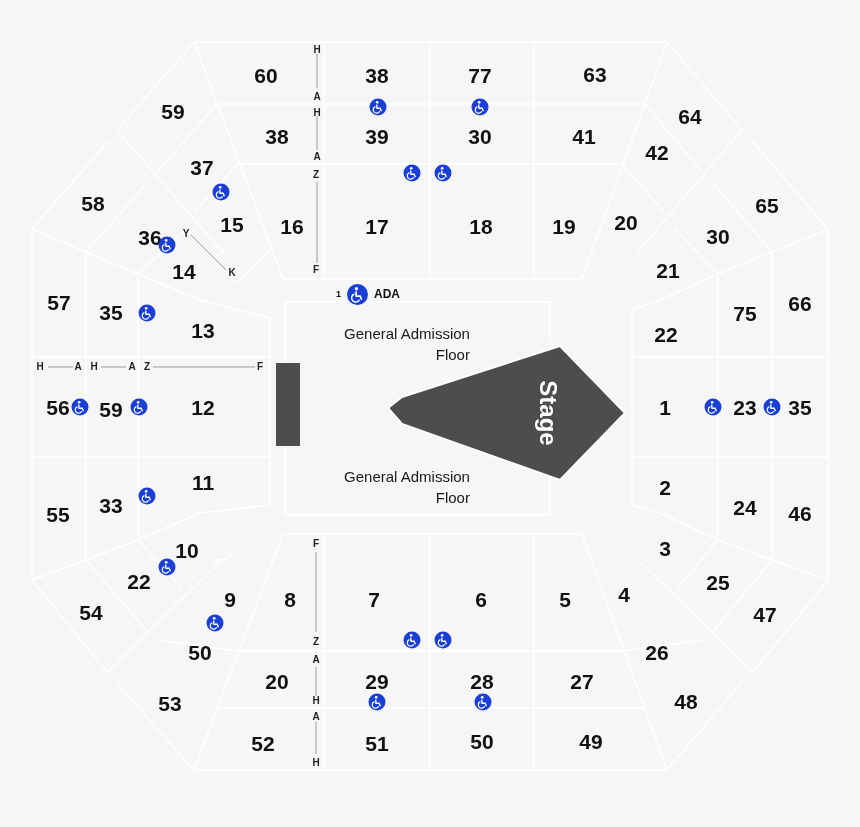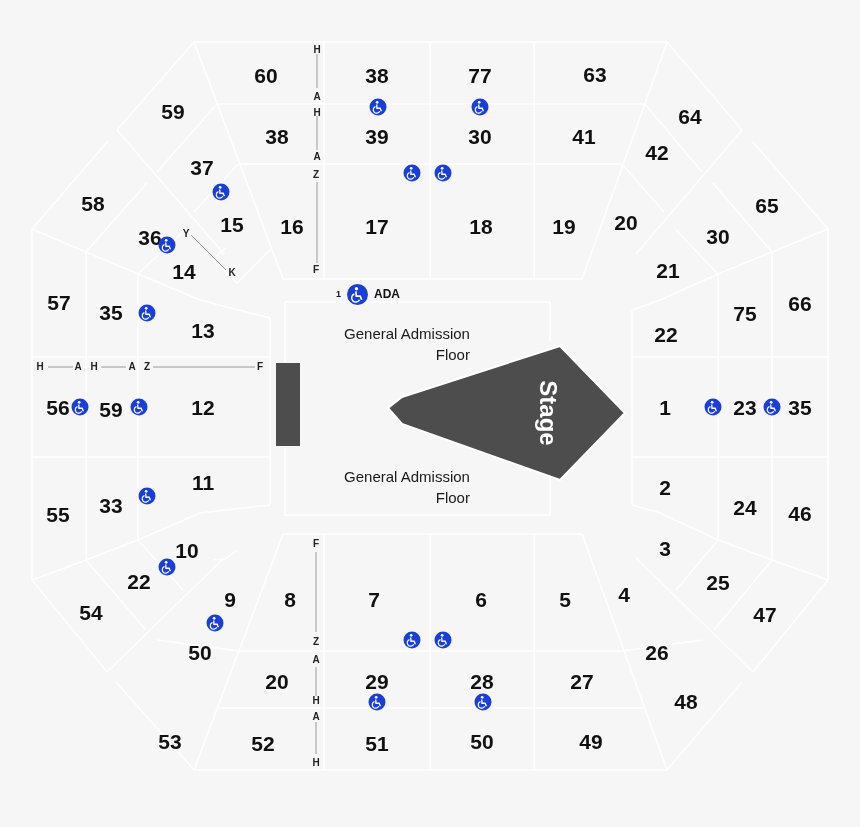--- a/index.html
+++ b/index.html
@@ -184,21 +184,21 @@
   <div class="lbl" style="left:565px;top:599px">5</div>
   <div class="lbl" style="left:624px;top:594px">4</div>
   <div class="lbl" style="left:91px;top:612px">54</div>
   <div class="lbl" style="left:765px;top:614px">47</div>
   <div class="lbl" style="left:200px;top:652px">50</div>
   <div class="lbl" style="left:657px;top:652px">26</div>
   <div class="lbl" style="left:277px;top:681px">20</div>
   <div class="lbl" style="left:377px;top:681px">29</div>
   <div class="lbl" style="left:482px;top:681px">28</div>
   <div class="lbl" style="left:582px;top:681px">27</div>
-  <div class="lbl" style="left:170px;top:741px">53</div>
+  <div class="lbl" style="left:170px;top:703px">53</div>
   <div class="lbl" style="left:686px;top:701px">48</div>
   <div class="lbl" style="left:263px;top:743px">52</div>
   <div class="lbl" style="left:377px;top:743px">51</div>
   <div class="lbl" style="left:482px;top:741px">50</div>
   <div class="lbl" style="left:591px;top:741px">49</div>
 
   <div class="row" style="left:317px;top:50px">H</div>
   <div class="row" style="left:317px;top:97px">A</div>
   <div class="row" style="left:317px;top:113px">H</div>
   <div class="row" style="left:317px;top:157px">A</div>

